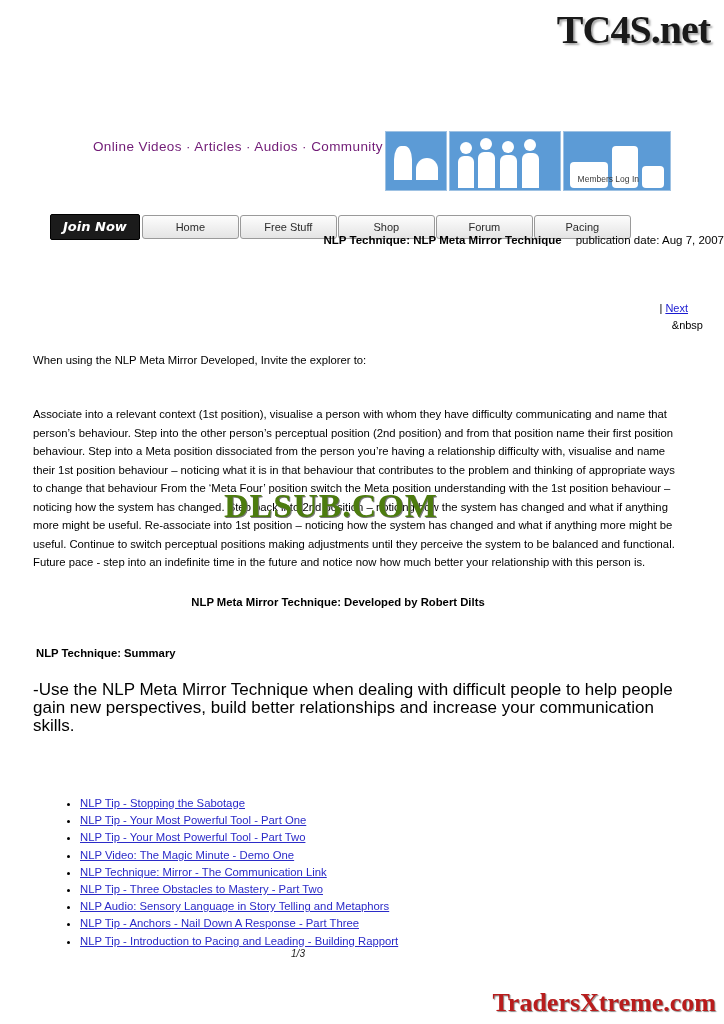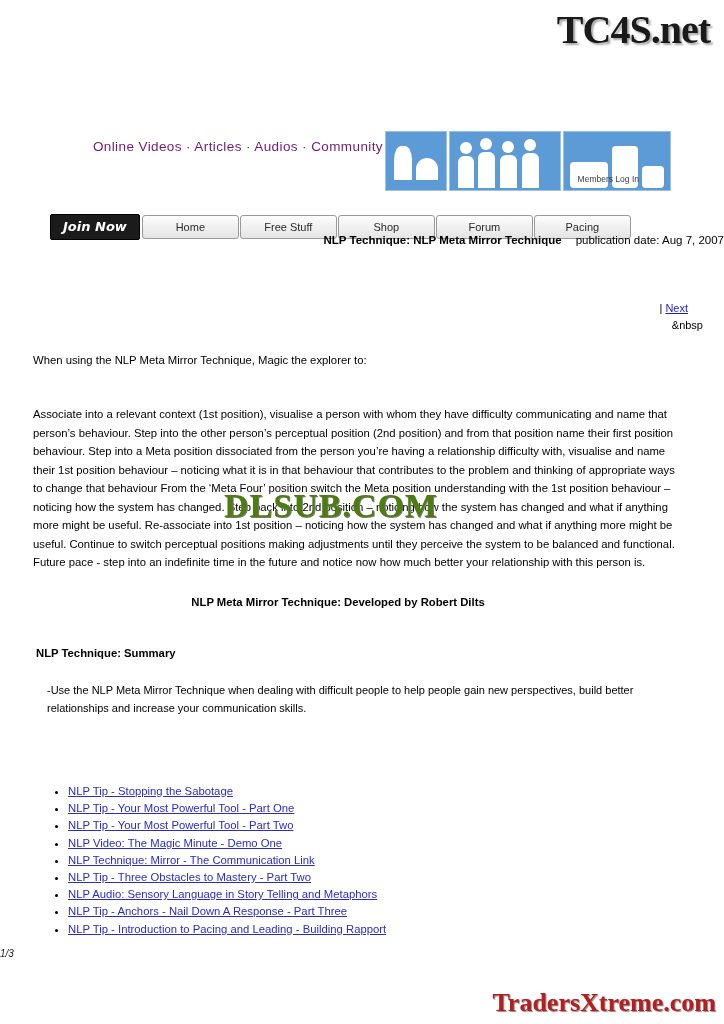--- a/index.html
+++ b/index.html
@@ -201,54 +201,54 @@
   }
   .summary-head {
     position: absolute;
     left: 36px;
     top: 647px;
     font-size: 11.3px;
     font-weight: bold;
   }
   .summary-body {
     position: absolute;
-    left: 47px;
+    left: 33px;
     top: 681px;
     width: 640px;
-    font-size: 11px;
+    font-size: 17px;
     line-height: 18px;
   }
 
   
   .link-list {
     position: absolute;
     left: 40px;
     top: 783px;
-    margin: 0;
+    margin: 12px;
     padding-left: 28px;
     list-style: disc;
   }
   .link-list li {
     font-size: 11.3px;
     line-height: 17.2px;
     color: #000;
   }
   .link-list a {
     color: #2b2bc8;
     text-decoration: underline;
     font-size: 11.3px;
   }
 
   
   .page-num {
     position: absolute;
     left: 0;
     top: 948px;
     width: 596px;
-    text-align: left;
+    text-align: center;
     font-size: 10px;
     font-style: italic;
     color: #222;
   }
 
   
   .wm-center {
     position: absolute;
     left: 224px;
     top: 487px;
@@ -318,21 +318,21 @@
 <div class="doc-title-row">
   <span class="bold">NLP Technique: NLP Meta Mirror Technique</span><span class="pubdate">publication date: Aug 7, 2007</span>
 </div>
 
 <div class="next-row">
   <span>|</span>
   <a href="#">Next</a>
 </div>
 <div class="nbsp-row">&amp;nbsp</div>
 
-<div class="intro">When using the NLP Meta Mirror Technique, Magic the explorer to:</div>
+<div class="intro">When using the NLP Meta Mirror Developed, Invite the explorer to:</div>
 
 <div class="para"> Associate into a relevant context (1st position), visualise a person with whom they have difficulty communicating and name that person’s behaviour.  Step into the other person’s perceptual position (2nd position) and from that position name their first position behaviour.  Step into a  Meta position dissociated from the person you’re having a relationship difficulty with, visualise and name their 1st position behaviour – noticing what it is in that behaviour that contributes to the problem and thinking of appropriate ways to change that behaviour  From the ‘Meta Four’ position switch the  Meta position understanding with the  1st position behaviour – noticing how the system has changed.  Step back into 2nd position – noticing how the system has changed and what if anything more might be useful.  Re-associate into 1st position – noticing how the system has changed and what if anything more might be useful.  Continue to switch perceptual positions making adjustments until they perceive the system to be balanced and functional.   Future pace - step into an indefinite time in the future and notice now how much better your relationship with this person is.</div>
 
 <div class="developed">NLP  Meta Mirror Technique: Developed by  Robert Dilts</div>
 
 <div class="summary-head">NLP Technique: Summary</div>
 <div class="summary-body">-Use the NLP Meta Mirror Technique when dealing with difficult people to help people gain new perspectives, build better relationships and increase your communication skills.</div>
 
 <ul class="link-list">
   <li><a href="#">NLP Tip - Stopping the Sabotage</a></li>

